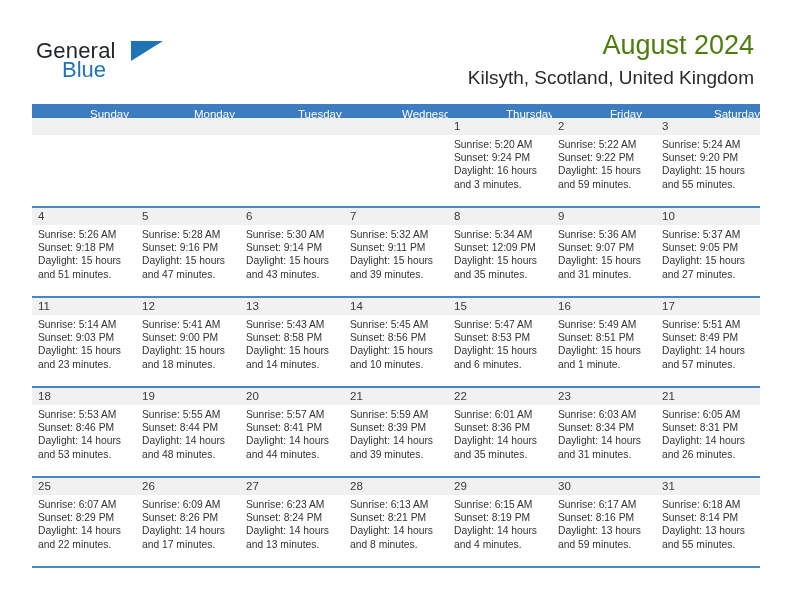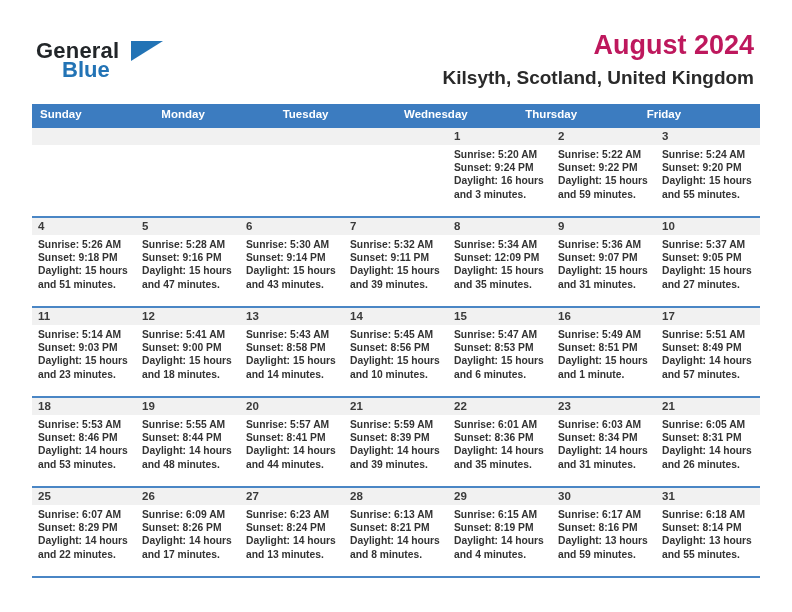--- a/index.html
+++ b/index.html
@@ -12,21 +12,20 @@
     background: #ffffff;
     font-family: "Liberation Sans", sans-serif;
     color: #000000;
     overflow: hidden;
   }
   .page {
     position: relative;
     width: 792px;
     height: 612px;
     box-sizing: border-box;
-    font-weight: bold;
   }
 
   
   .header {
     position: absolute;
     left: 0;
     top: 0;
     width: 792px;
     height: 100px;
   }
@@ -65,21 +64,21 @@
   }
 
   .title-block {
     position: absolute;
     right: 38px;
     top: 28px;
     text-align: right;
   }
   .cal-title {
     font-size: 27px;
-    color: #be185d;
+    color: #4d7c0f;
     line-height: 34px;
     white-space: nowrap;
   }
   .cal-subtitle {
     font-size: 19px;
     color: #2a2a2a;
     line-height: 22px;
     margin-top: 5px;
     white-space: nowrap;
   }
@@ -92,27 +91,28 @@
     width: 728px;
   }
   .dow-row {
     display: flex;
     width: 100%;
     background: #3c7cc0;
   }
   .dow-cell {
     flex: 1 1 0;
     box-sizing: border-box;
-    height: 24px;
+    height: 14px;
     line-height: 21px;
-    padding-left: 8px;
+    padding-left: 22px;
     font-size: 11.5px;
     color: #ffffff;
     white-space: nowrap;
     overflow: hidden;
+    margin-left: 36px;
   }
   .week-row {
     display: flex;
     width: 100%;
     border-bottom: 2px solid #4a86c5;
   }
   .week-row:last-child {
     border-bottom: 2px solid #4a86c5;
     justify-content: space-between;
   }
@@ -162,20 +162,21 @@
   </div>
 
   <div class="calendar">
     <div class="dow-row" id="dow-row">
         <div class="dow-cell">Sunday</div>
         <div class="dow-cell">Monday</div>
         <div class="dow-cell">Tuesday</div>
         <div class="dow-cell">Wednesday</div>
         <div class="dow-cell">Thursday</div>
         <div class="dow-cell">Friday</div>
+        <div class="dow-cell">Saturday</div>
       </div>
     <div id="weeks-container">
         <div class="week-row">
           <div class="day-cell empty">
             <div class="day-num"></div>
           </div>
           <div class="day-cell empty">
             <div class="day-num"></div>
           </div>
           <div class="day-cell empty">

